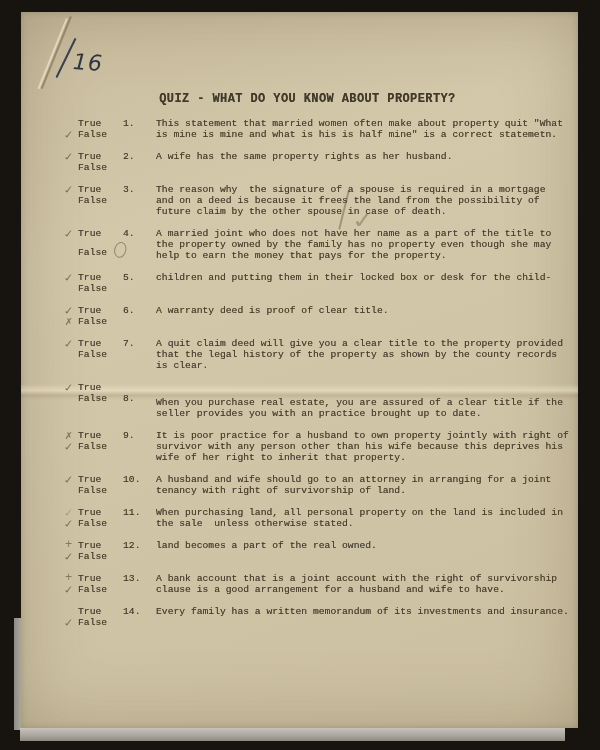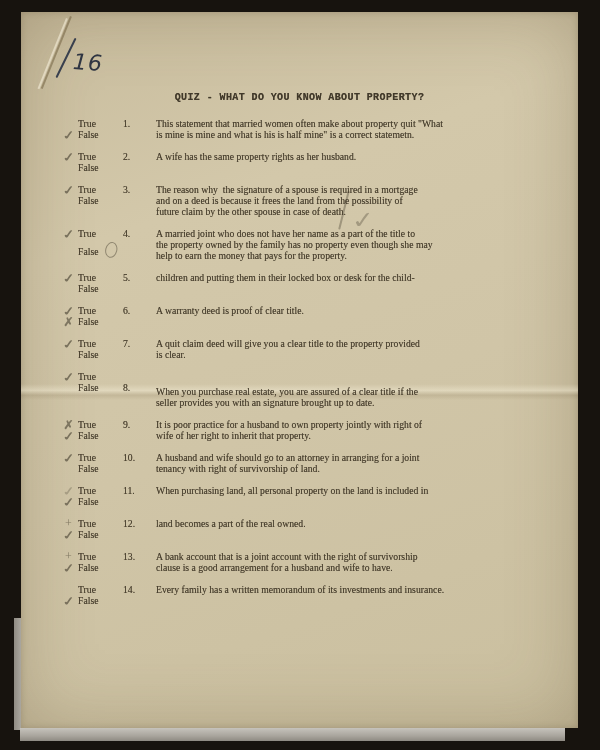--- a/index.html
+++ b/index.html
@@ -38,31 +38,30 @@
   }
   .hw-slash { position:absolute; left:14px; top:2px; width:2.4px; height:44px;
     background:#39404e; transform:rotate(26deg); border-radius:2px; }
   .hw-num {
     position:absolute; left:22px; top:16px;
     font-family:"DejaVu Sans",sans-serif; font-style:italic;
     font-size:22px; transform:rotate(4deg); letter-spacing:1px;
   }
 
   .title {
-    position:absolute; left:0; top:80px; width:100%;
-    text-align:center; font-size:10px; font-weight:bold;
+    position:absolute; left:8px; top:80px; width:100%;
+    text-align:center; font-size:12px; font-weight:bold;
     color:#41392a; letter-spacing:.4px;
     text-shadow:0 0 .6px rgba(65,57,42,.7);
   }
 
   .questions {
     position:absolute; left:38px; top:106px; width:505px;
     font-size:9.7px; line-height:11px; color:#483f2e;
     text-shadow:0 0 .5px rgba(72,63,46,.65);
-    font-family:Liberation Serif, serif;
   }
   .q { display:flex; margin-bottom:11px; }
   .tf { width:64px; flex:none; }
   .tfline { height:11px; white-space:nowrap; }
   .mark { display:inline-block; width:19px; text-align:center; font-size:11px;
           color:#6b6350; text-shadow:none; vertical-align:top; }
   .mark-check { transform:rotate(-10deg) scaleX(1.35) translateY(1px); font-weight:bold; opacity:.85; }
   .mark-check.faint { opacity:.38; }
   .mark-x { font-size:12px; font-weight:bold; opacity:.8; transform:translateY(.5px); }
   .mark-plus { font-size:12px; opacity:.75; }
@@ -148,53 +147,53 @@
           </div>
           <div class="num">6.</div>
           <div class="body"><div>A warranty deed is proof of clear title.</div></div>
         </div>
         <div class="q">
           <div class="tf">
             <div class="tfline"><span class="mark mark-check">✓</span><span>True</span></div>
             <div class="tfline"><span class="mark"></span><span>False</span></div>
           </div>
           <div class="num">7.</div>
-          <div class="body"><div>A quit claim deed will give you a clear title to the property provided</div><div>is clear.</div></div>
+          <div class="body"><div>A quit claim deed will give you a clear title to the property provided</div><div>that the legal history of the property as shown by the county records</div><div>is clear.</div></div>
         </div>
         <div class="q">
           <div class="tf">
             <div class="tfline"><span class="mark mark-check">✓</span><span>True</span></div>
             <div class="tfline"><span class="mark"></span><span>False</span></div>
           </div>
           <div class="num" style="padding-top: 11px;">8.</div>
-          <div class="body" style="padding-top: 15px;"><div>When you purchase real estate, you are assured of a clear title if the</div><div>seller provides you with an signature brought up to date.</div></div>
+          <div class="body" style="padding-top: 15px;"><div>When you purchase real estate, you are assured of a clear title if the</div><div>seller provides you with an practice brought up to date.</div></div>
         </div>
         <div class="q">
           <div class="tf">
             <div class="tfline"><span class="mark mark-x">✗</span><span>True</span></div>
             <div class="tfline"><span class="mark mark-check">✓</span><span>False</span></div>
           </div>
           <div class="num">9.</div>
-          <div class="body"><div>It is poor practice for a husband to own property jointly with right of</div><div>wife of her right to inherit that property.</div></div>
+          <div class="body"><div>It is poor practice for a husband to own property jointly with right of</div><div>survivor with any person other than his wife because this deprives his</div><div>wife of her right to inherit that property.</div></div>
         </div>
         <div class="q">
           <div class="tf">
             <div class="tfline"><span class="mark mark-check">✓</span><span>True</span></div>
             <div class="tfline"><span class="mark"></span><span>False</span></div>
           </div>
           <div class="num">10.</div>
           <div class="body"><div>A husband and wife should go to an attorney in arranging for a joint</div><div>tenancy with right of survivorship of land.</div></div>
         </div>
         <div class="q">
           <div class="tf">
             <div class="tfline"><span class="mark mark-check faint">✓</span><span>True</span></div>
             <div class="tfline"><span class="mark mark-check">✓</span><span>False</span></div>
           </div>
           <div class="num">11.</div>
-          <div class="body"><div>When purchasing land, all personal property on the land is included in</div></div>
+          <div class="body"><div>When purchasing land, all personal property on the land is included in</div><div>the sale  unless otherwise stated.</div></div>
         </div>
         <div class="q">
           <div class="tf">
             <div class="tfline"><span class="mark mark-plus">+</span><span>True</span></div>
             <div class="tfline"><span class="mark mark-check">✓</span><span>False</span></div>
           </div>
           <div class="num">12.</div>
           <div class="body"><div>land becomes a part of the real owned.</div></div>
         </div>
         <div class="q">

